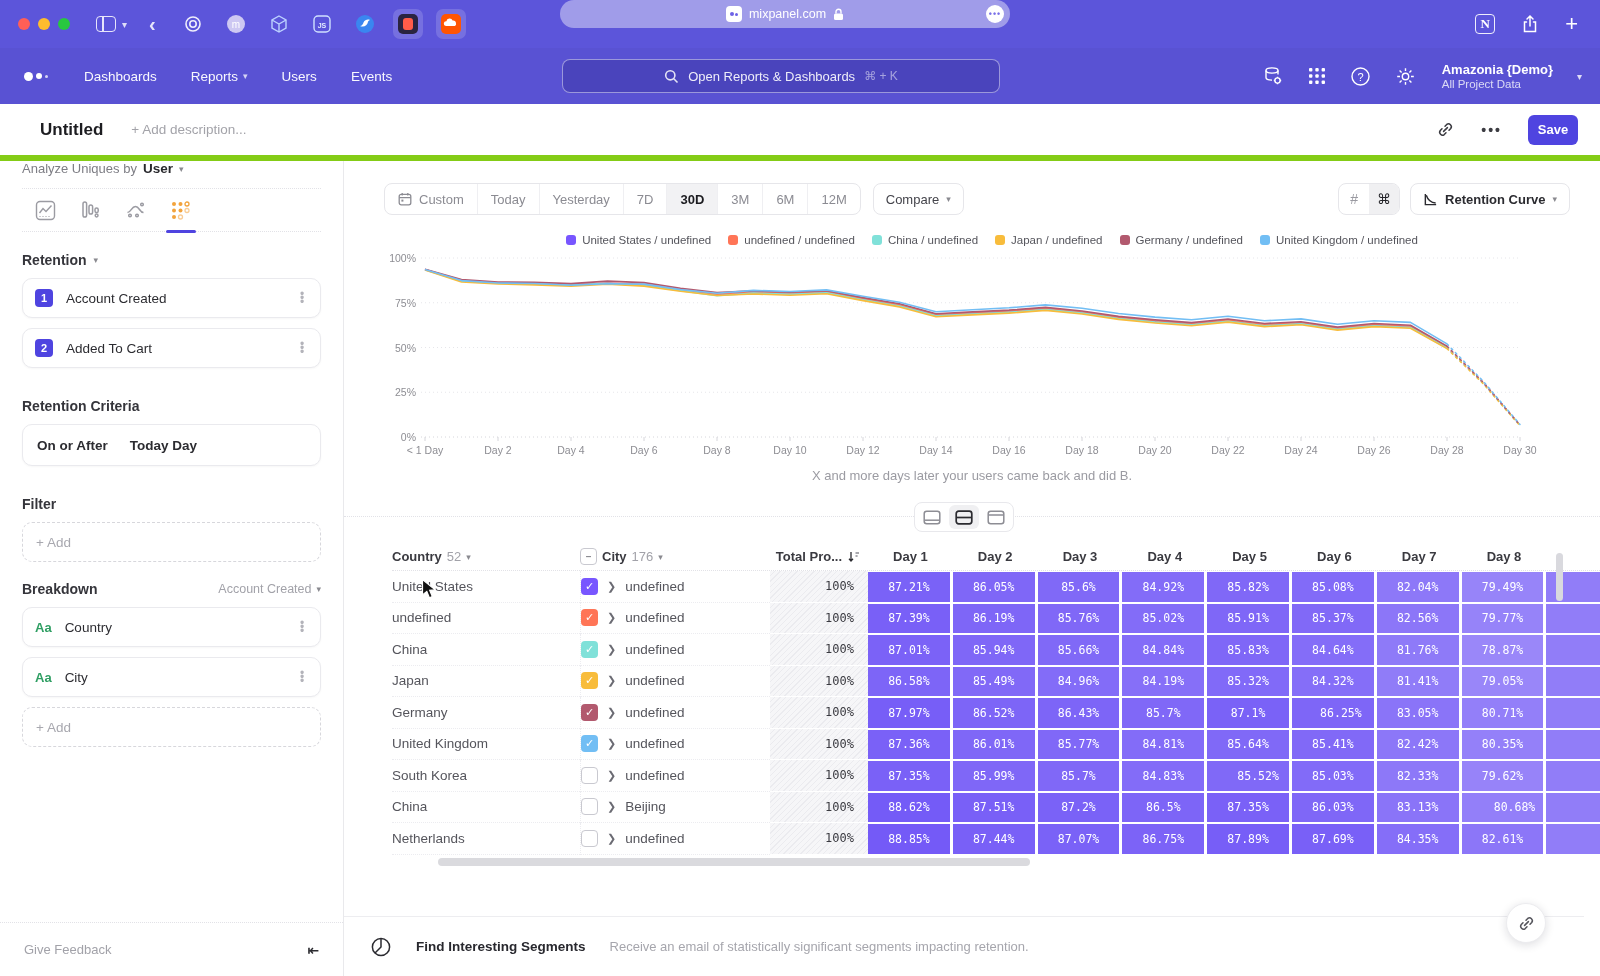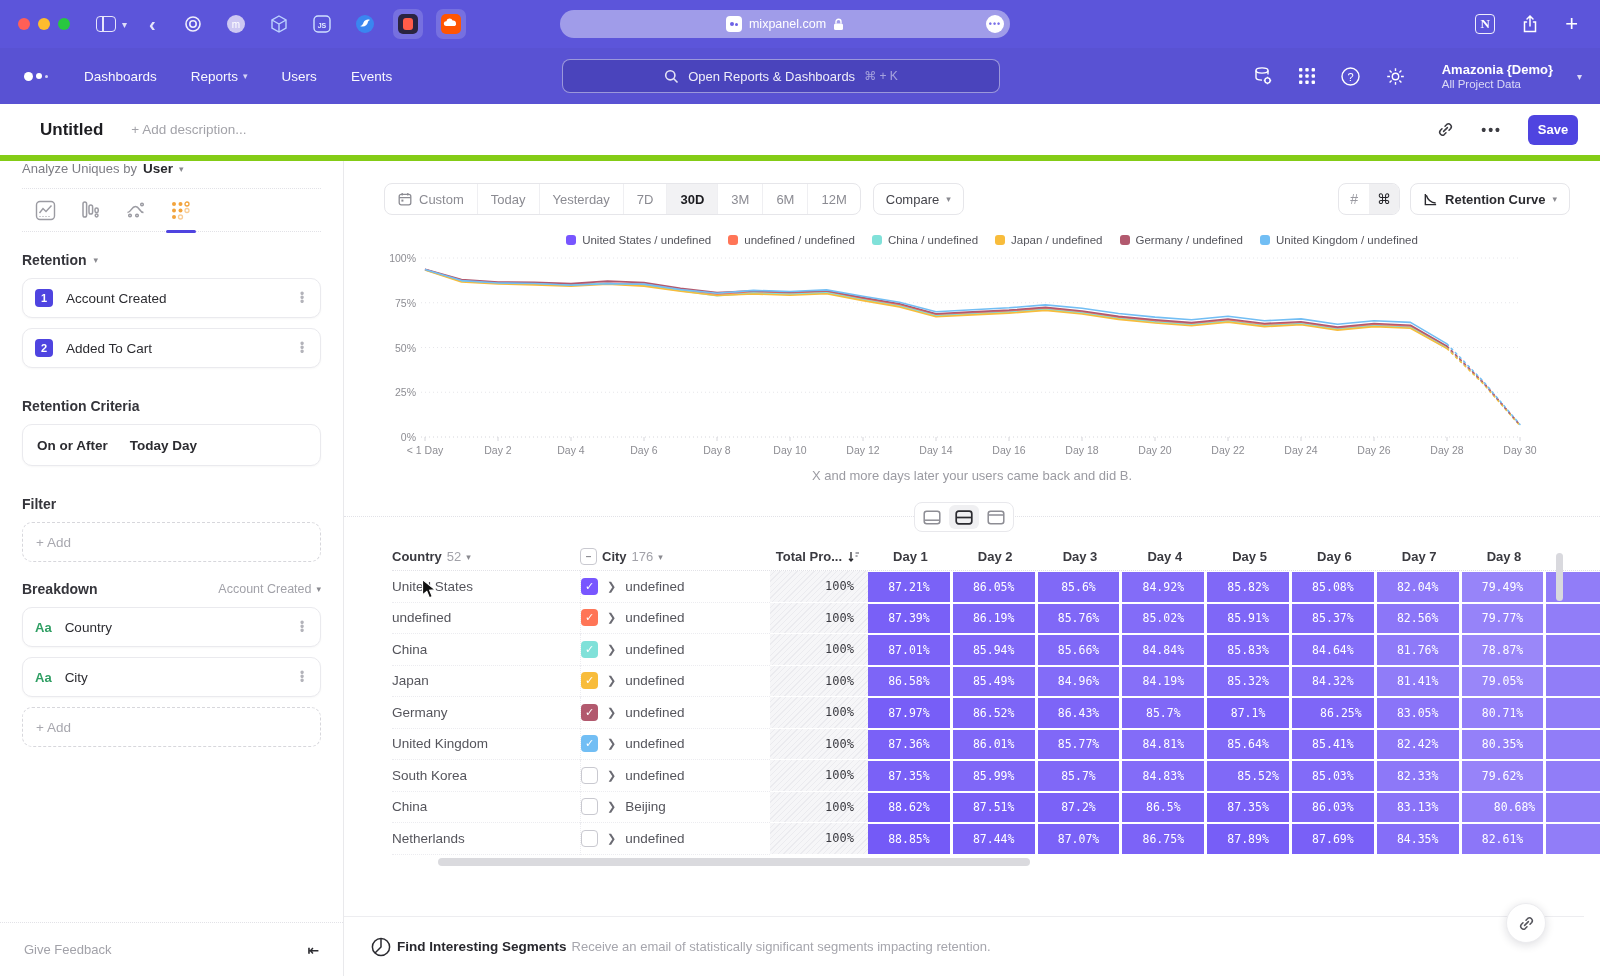--- a/index.html
+++ b/index.html
@@ -12,21 +12,21 @@
   .lights { display:flex; gap:8px; margin-left:18px; }
   .light { width:12px; height:12px; border-radius:50%; }
   .tb-ico { display:flex; align-items:center; justify-content:center; color:rgba(255,255,255,.85); }
   .sidebar-toggle { width:20px; height:16px; border:1.6px solid rgba(255,255,255,.85); border-radius:4px; margin-left:26px; position:relative; }
   .sidebar-toggle::after { content:""; position:absolute; left:5px; top:0; bottom:0; width:1.6px; background:rgba(255,255,255,.85); }
   .tb-chev { color:rgba(255,255,255,.8); font-size:10px; margin-left:6px; }
   .tb-back { color:rgba(255,255,255,.85); font-size:20px; margin-left:22px; font-weight:700; }
   .tabicons { display:flex; align-items:center; gap:13px; margin-left:22px; }
   .tabwrap { width:30px; height:30px; border-radius:7px; display:flex; align-items:center; justify-content:center; }
   .tabwrap.lit { background:rgba(255,255,255,.16); }
-  .addrbar { position:absolute; left:560px; top:10px; width:450px; height:28px; border-radius:14px;
+  .addrbar { position:absolute; left:560px; top:0; width:450px; height:28px; border-radius:14px;
     background:rgba(255,255,255,.42); display:flex; align-items:center; justify-content:center; gap:7px; color:#fff; font-size:12.5px; }
   .addr-more { position:absolute; right:6px; top:5px; width:18px; height:18px; border-radius:50%; background:#fff;
     color:#7a71e8; font-size:9px; display:flex; align-items:center; justify-content:center; letter-spacing:1px; font-weight:700;}
   .favicon { width:16px; height:16px; border-radius:4px; background:#fff; display:flex; align-items:center; justify-content:center; gap:1.5px; }
   .favicon i { width:4px; height:4px; border-radius:50%; background:#6e63e6; display:block;}
   .favicon i:last-child { width:3px; height:3px; }
   .tb-right { position:absolute; right:22px; top:0; height:48px; display:flex; align-items:center; gap:26px; }
   .notion { width:20px; height:20px; border:1.7px solid rgba(255,255,255,.9); border-radius:4px; color:#fff;
     font-family:"Liberation Serif",serif; font-weight:700; font-size:13px; display:flex; align-items:center; justify-content:center;}
   .tb-plus { color:#fff; font-size:22px; font-weight:400; }
@@ -36,21 +36,21 @@
   .mp-logo { display:flex; align-items:center; gap:3px; margin-left:24px; }
   .mp-logo i { display:block; border-radius:50%; background:#fff; }
   .nav-links { display:flex; align-items:center; gap:34px; margin-left:36px; }
   .nav-link { color:rgba(255,255,255,.96); font-size:13.5px; display:flex; align-items:center; gap:5px; }
   .nav-link .chev { font-size:9px; color:rgba(255,255,255,.75); }
   .nav-search { position:absolute; left:562px; top:11px; width:438px; height:34px; border-radius:8px;
     background:rgba(23,16,110,.22); border:1px solid rgba(255,255,255,.45); display:flex; align-items:center; justify-content:center; gap:9px; }
   .nav-search .ph { color:rgba(255,255,255,.9); font-size:13px; }
   .nav-search .sc { color:rgba(255,255,255,.5); font-size:12px; }
   .nav-right { position:absolute; right:18px; top:0; height:56px; display:flex; align-items:center; gap:24px; }
-  .proj { text-align:left; color:#fff; margin-left:12px; }
+  .proj { text-align:left; color:#fff; margin-left:2px; }
   .proj .p1 { font-size:13px; font-weight:700; }
   .proj .p2 { font-size:11.5px; color:rgba(255,255,255,.78); margin-top:1px;}
   .nav-chev { color:rgba(255,255,255,.8); font-size:10px; }
 
   
   .rhead { height:57px; background:#fff; border-bottom:6px solid #84cc16; display:flex; align-items:center; position:relative; }
   .rtitle { font-size:17px; font-weight:700; color:#1d1d21; margin-left:40px; }
   .rdesc { font-size:13.5px; color:#a3a3a9; margin-left:28px; }
   .rhead-right { position:absolute; right:22px; display:flex; align-items:center; gap:26px; }
   .dots3 { color:#3c3c42; font-size:14px; letter-spacing:2px; font-weight:700; }
@@ -129,21 +129,21 @@
   .daycell { margin:1px 3px 1px 0; display:flex; align-items:center; justify-content:center;
     color:#fff; font-family:"DejaVu Sans Mono",monospace; font-size:11.5px; border-bottom:none; }
   .cb { width:17px; height:17px; border-radius:4px; flex:none; display:flex; align-items:center; justify-content:center;
     color:#fff; font-size:11px; }
   .cb.un { border:1.5px solid #c9c9d0; background:#fff; }
   .rowchev { color:#6b6b73; font-size:11px; }
   .hthumb { margin-top:3px; margin-left:54px; width:592px; height:8px; border-radius:4px; background:#dadade; }
 
   
   .main-foot { position:absolute; left:0; right:16px; bottom:0; height:60px; border-top:1px solid #ededf0; background:#fff;
-    display:flex; align-items:center; padding-left:26px; gap:5px; }
+    display:flex; align-items:center; padding-left:26px; gap:24px; }
   .mf-title { font-size:13.5px; font-weight:700; color:#28282e; }
   .mf-desc { font-size:13px; color:#a6a6ad; }
   .fab { position:absolute; left:1506px; top:903px; width:40px; height:40px; border-radius:50%; background:#fff;
     border:1px solid #ececef; box-shadow:0 2px 10px rgba(20,20,40,.14); display:flex; align-items:center; justify-content:center; }
   .vthumb { position:absolute; left:1556px; top:553px; width:7px; height:48px; border-radius:4px; background:#d9d9de; }
   .cursor { position:absolute; left:421px; top:578px; z-index:50; }
 </style>
 </head>
 <body>
 

